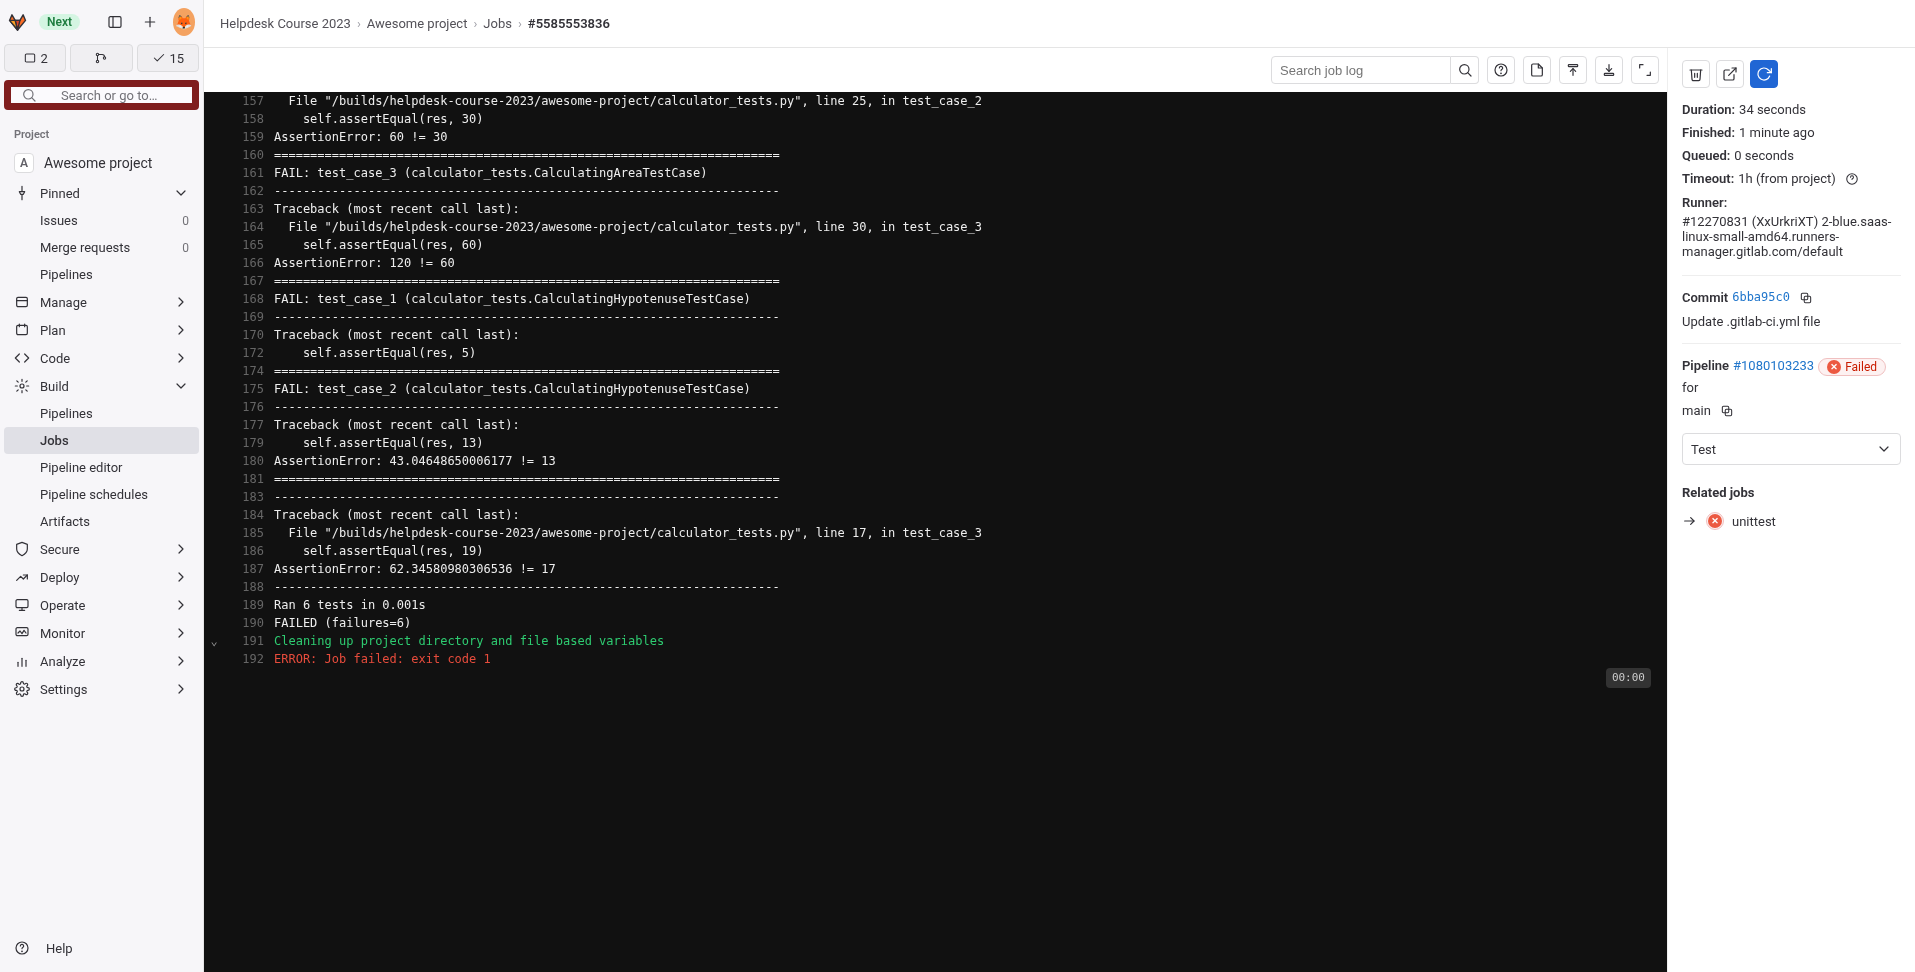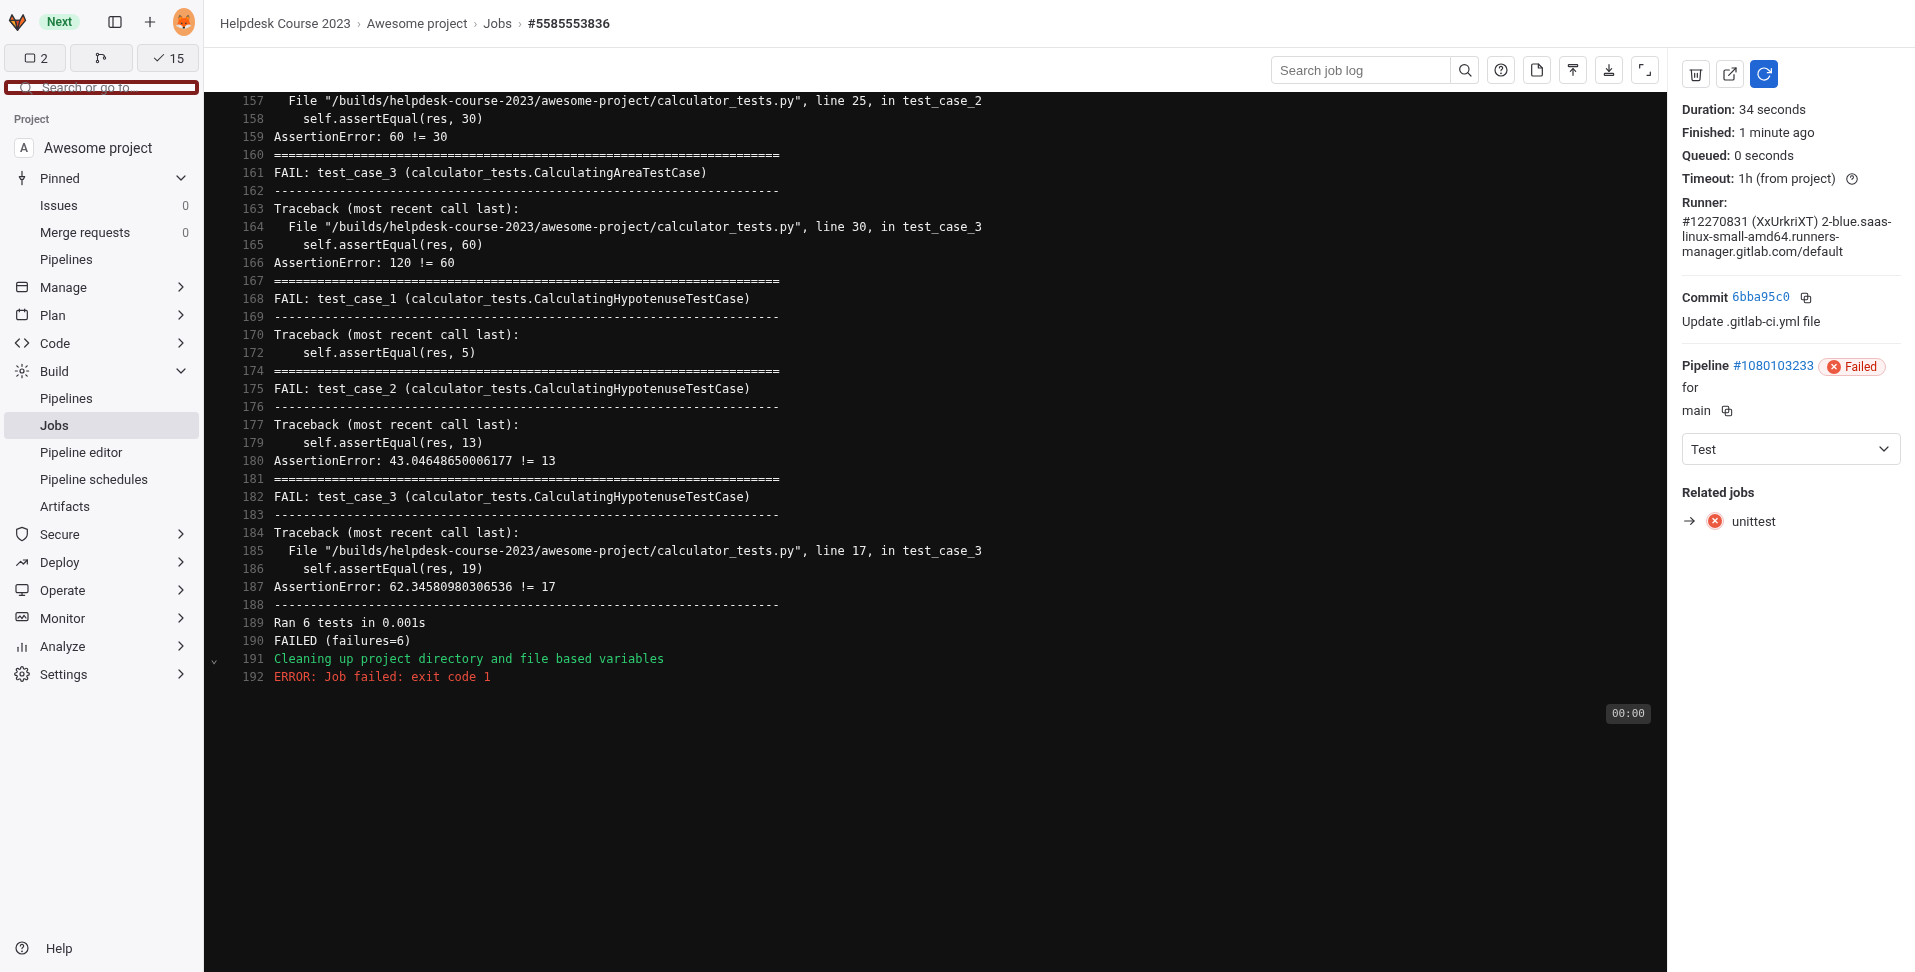--- a/index.html
+++ b/index.html
@@ -7,21 +7,21 @@
 .app { display: flex; height: 972px; width: 1915px; }
 
 .sidebar { width: 204px; background: #f7f6f9; border-right: 1px solid #e5e5e5; display: flex; flex-direction: column; padding: 8px 4px; }
 .topbar { display: flex; align-items: center; gap: 12px; padding: 0 4px 8px 4px; }
 .logo { width: 24px; height: 24px; }
 .next-badge { background: #d4f5e2; color: #1f7e41; border-radius: 10px; padding: 1px 8px; font-size: 12px; font-weight: 600; }
 .icon-btn-row { display: flex; gap: 4px; padding: 0 0 8px 0; }
 .icon-btn { flex: 1; height: 28px; background: #f0eff2; border: 1px solid #dcdcde; border-radius: 4px; display: flex; align-items: center; justify-content: center; gap: 4px; font-size: 13px; color: #333238; cursor: pointer; }
 .icon-btn svg { width: 14px; height: 14px; }
 .avatar-btn { width: 28px; height: 28px; border-radius: 50%; background: #f4a261; display: flex; align-items: center; justify-content: center; font-size: 14px; cursor: pointer; }
-.search-box { margin: 0 0 12px 0; height: 15px; background: #fbfafd; border: 4px solid #7f1d1d; border-radius: 4px; display: flex; align-items: center; padding: 0 10px; gap: 8px; color: #737278; font-size: 13px; cursor: pointer; }
+.search-box { margin: 0 0 12px 0; height: 30px; background: #fbfafd; border: 7px solid #7f1d1d; border-radius: 4px; display: flex; align-items: center; padding: 0 10px; gap: 24px; color: #737278; font-size: 13px; cursor: pointer; }
 .section-label { font-size: 11px; text-transform: none; color: #737278; font-weight: 600; padding: 6px 10px; }
 .nav-item { display: flex; align-items: center; gap: 10px; padding: 6px 10px; border-radius: 4px; cursor: pointer; color: #333238; font-size: 13px; }
 .nav-item.sub { padding-left: 36px; }
 .nav-item.sub.active { background: #e0e0e6; font-weight: 500; }
 .nav-item .chev { margin-left: auto; }
 .nav-item .count { margin-left: auto; font-size: 12px; color: #737278; }
 .project-row { display: flex; align-items: center; gap: 10px; padding: 6px 10px; cursor: pointer; }
 .proj-avatar { width: 20px; height: 20px; border-radius: 4px; background: #fff; border: 1px solid #dcdcde; display: flex; align-items: center; justify-content: center; font-size: 12px; font-weight: 600; color: #626168; }
 .help-btn { margin-top: auto; display: flex; align-items: center; gap: 16px; padding: 8px 10px; font-size: 13px; color: #333238; cursor: pointer; }
 .icon-sm { width: 16px; height: 16px; flex-shrink: 0; }
@@ -441,25 +441,20 @@
               <span class="lnno">180</span>
               <span class="lcontent ">AssertionError: 43.04648650006177 != 13</span>
             </div>
             <div class="term-line">
               <span class="caret-col"></span>
               <span class="lnno">181</span>
               <span class="lcontent ">======================================================================</span>
             </div>
             <div class="term-line">
               <span class="caret-col"></span>
-              <span class="lnno">182</span>
-              <span class="lcontent ">FAIL: test_case_3 (calculator_tests.CalculatingHypotenuseTestCase)</span>
-            </div>
-            <div class="term-line">
-              <span class="caret-col"></span>
               <span class="lnno">183</span>
               <span class="lcontent ">----------------------------------------------------------------------</span>
             </div>
             <div class="term-line">
               <span class="caret-col"></span>
               <span class="lnno">184</span>
               <span class="lcontent ">Traceback (most recent call last):</span>
             </div>
             <div class="term-line">
               <span class="caret-col"></span>
@@ -489,21 +484,21 @@
             <div class="term-line">
               <span class="caret-col"></span>
               <span class="lnno">190</span>
               <span class="lcontent ">FAILED (failures=6)</span>
             </div>
             <div class="term-line">
               <span class="caret-col">⌄</span>
               <span class="lnno">191</span>
               <span class="lcontent green">Cleaning up project directory and file based variables</span>
             </div>
-            <div class="time-badge" style="top: 612px;">00:00</div>
+            <div class="time-badge" style="top: 576px;">00:00</div>
             <div class="term-line">
               <span class="caret-col"></span>
               <span class="lnno">192</span>
               <span class="lcontent red">ERROR: Job failed: exit code 1</span>
             </div>
           </div>
       </div>
 
       <div class="rpanel">
         <div class="rpanel-btns">

